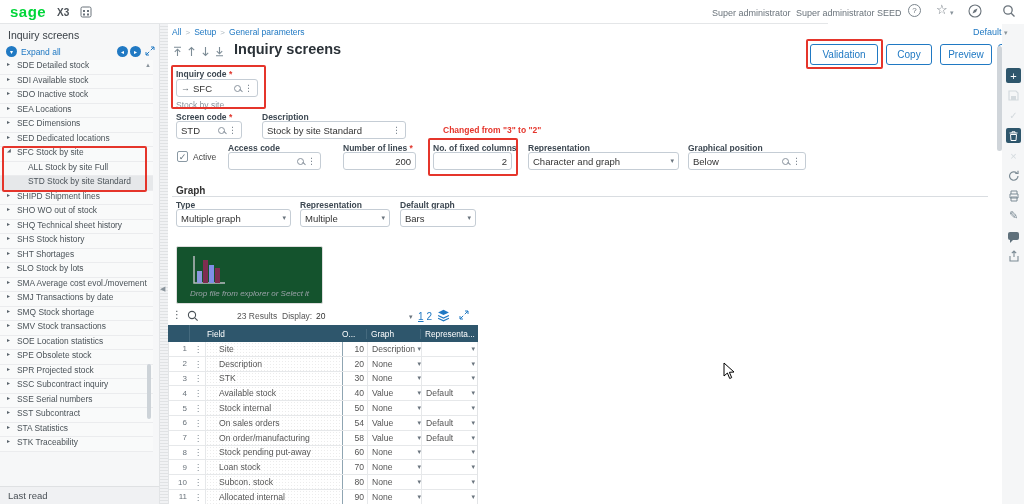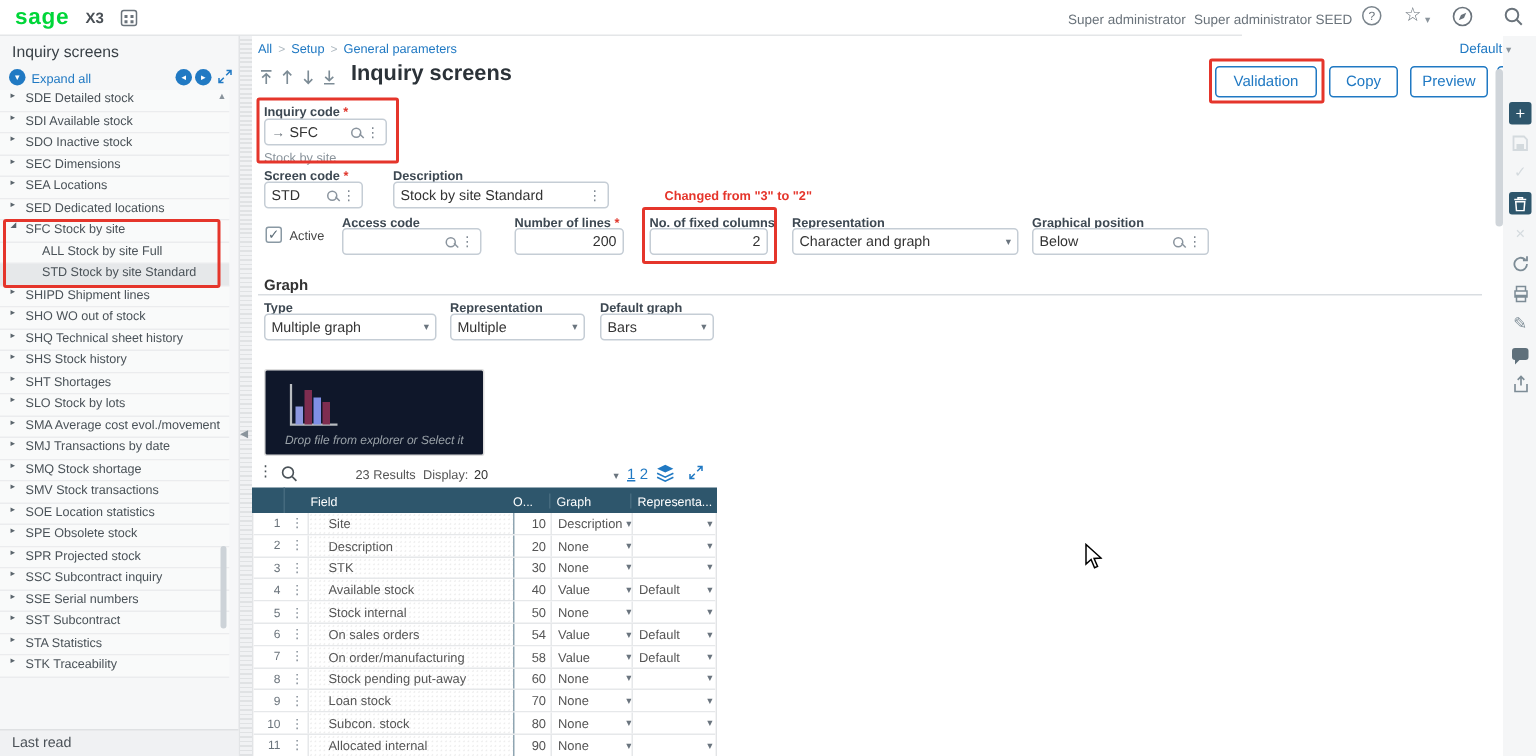--- a/index.html
+++ b/index.html
@@ -56,21 +56,21 @@
 .mag{width:7px;height:7px;border:1px solid #8a949e;border-radius:50%;position:relative;flex:none;cursor:pointer}
 .mag::after{content:"";position:absolute;width:4px;height:1.2px;background:#8a949e;transform:rotate(45deg);right:-3px;bottom:-1px}
 .dots{font-size:9px;color:#7a848e;flex:none;cursor:pointer;line-height:10px}
 .caret{font-size:7px;color:#6a747e;flex:none;cursor:pointer}
 .helper{position:absolute;font-size:8.5px;color:#8a949c}
 .note-red{position:absolute;font-size:8.5px;font-weight:bold;color:#e5352b;white-space:nowrap}
 .chk{position:absolute;width:11px;height:11px;border:1px solid #8a99a4;border-radius:2px;background:#fff;
   display:flex;align-items:center;justify-content:center;font-size:9px;color:#5f6f7a;cursor:pointer}
 .sec-title{position:absolute;font-size:10px;font-weight:bold;color:#333}
 .hr{position:absolute;height:1px;background:#d9dde1}
-.dropzone{position:absolute;left:176px;top:246px;width:147px;height:58px;border:1px solid #ddd;border-radius:2px;background:#0f172a}
+.dropzone{position:absolute;left:176px;top:246px;width:147px;height:58px;border:1px solid #ddd;border-radius:2px;background:#14532d}
 .dz-txt{position:absolute;left:0;top:42px;width:100%;text-align:center;font-size:8px;font-style:italic;color:#9aa2a8}
 
 .tbl-toolbar-txt{position:absolute;font-size:8.5px;color:#555;white-space:nowrap}
 .page-num{color:#2079c3;cursor:pointer}
 .page-num.current{text-decoration:underline}
 #thead{position:absolute;left:168px;top:325px;width:310px;height:17px;background:#2e566c;color:#fff;display:flex;font-size:8.3px;align-items:center}
 #tbody{position:absolute;left:168px;top:342px;width:310px;height:162px;overflow:hidden;border-left:1px solid #e2e4e6;border-right:1px solid #e2e4e6}
 .trow{height:14.8px;display:flex;align-items:center;border-bottom:1px solid #e6e8ea;font-size:8.6px;color:#555;background:#fff}
 .c-num{width:22px;text-align:right;padding-right:4px;color:#6a737b;font-size:8px;flex:none}
 .c-dots{width:14px;text-align:center;color:#7a848e;font-size:8.5px;flex:none;cursor:pointer}
@@ -170,26 +170,26 @@
         <span>SDI Available stock</span>
       </div>
 
       <div class="side-item">
         <span class="tri"></span>
         <span>SDO Inactive stock</span>
       </div>
 
       <div class="side-item">
         <span class="tri"></span>
+        <span>SEA Locations</span>
+      </div>
+
+      <div class="side-item">
+        <span class="tri"></span>
         <span>SEC Dimensions</span>
-      </div>
-
-      <div class="side-item">
-        <span class="tri"></span>
-        <span>SEA Locations</span>
       </div>
 
       <div class="side-item">
         <span class="tri"></span>
         <span>SED Dedicated locations</span>
       </div>
 
       <div class="side-item expanded">
         <span class="tri"></span>
         <span>SFC Stock by site</span>

